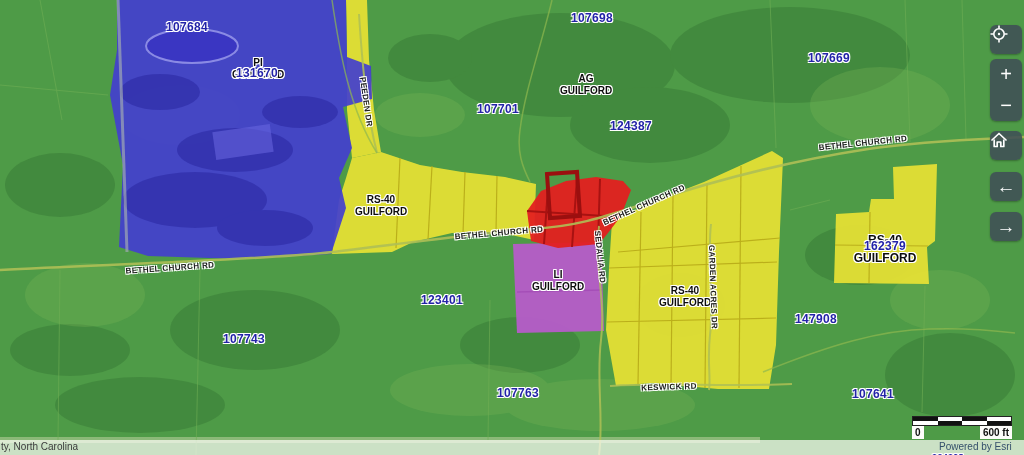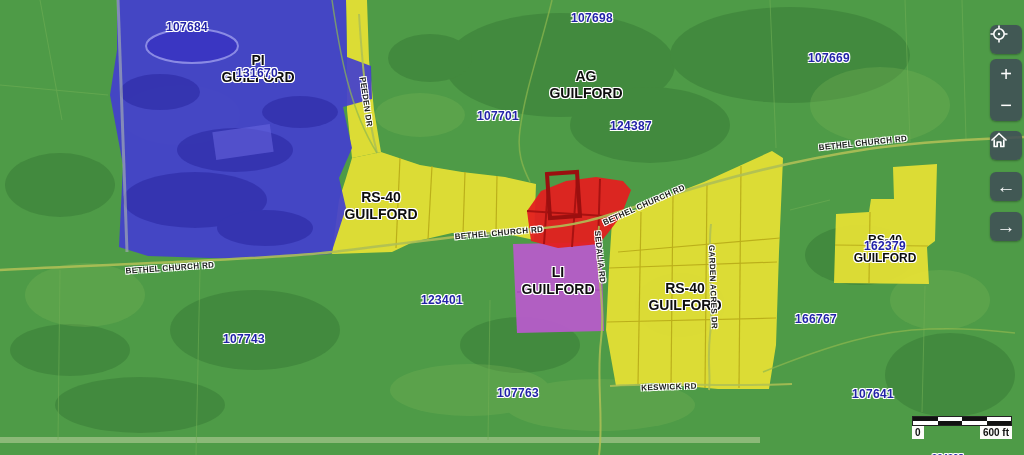--- a/index.html
+++ b/index.html
@@ -4,21 +4,21 @@
 <style>
   html,body{margin:0;padding:0;}
   .app{position:relative;width:1024px;height:455px;overflow:hidden;
        font-family:"Liberation Sans",sans-serif;background:#4e9b47;}
   svg{position:absolute;left:0;top:0;}
   
   .lbl{position:absolute;transform:translate(-50%,-50%);white-space:nowrap;pointer-events:none;}
   .parcel-lbl{font-size:12px;font-weight:bold;color:#2323a8;letter-spacing:.3px;
       text-shadow:-1px -1px 0 #fff,1px -1px 0 #fff,-1px 1px 0 #fff,1px 1px 0 #fff,0 1px 0 #fff,0 -1px 0 #fff;}
   .parcel-sm{font-size:9px;}
-  .zone-lbl{font-size:14px;font-weight:bold;color:#0d0d0d;text-align:center;line-height:1.2;
+  .zone-lbl{font-size:10px;font-weight:bold;color:#0d0d0d;text-align:center;line-height:1.2;
       text-shadow:-1px -1px 0 #fff,1px -1px 0 #fff,-1px 1px 0 #fff,1px 1px 0 #fff,0 1px 0 #fff,0 -1px 0 #fff;}
   .zone-sm{font-size:12px;line-height:1.5;}
   .road-lbl{font-size:8px;font-weight:bold;color:#1c1c1c;letter-spacing:.4px;
       text-shadow:-1px -1px 0 #fff,1px -1px 0 #fff,-1px 1px 0 #fff,1px 1px 0 #fff;}
   
   .tbtn{position:absolute;left:990px;width:32px;height:29px;border-radius:6px;
         background:rgba(64,78,87,.88);color:#fff;display:flex;align-items:center;
         justify-content:center;font-size:19px;cursor:pointer;box-shadow:0 1px 2px rgba(0,0,0,.3);}
   .zoompill{position:absolute;left:990px;top:59px;width:32px;height:62px;border-radius:6px;
         background:rgba(64,78,87,.88);box-shadow:0 1px 2px rgba(0,0,0,.3);}
@@ -173,26 +173,26 @@
   </div>
   <div class="lbl zone-lbl zone-sm" style="left:885px;top:249px;">
     <div>RS-40</div>
       <div>GUILFORD</div>
   </div>
 
   <div class="lbl parcel-lbl" style="left:187px;top:27px;">107684</div>
   <div class="lbl parcel-lbl" style="left:592px;top:18px;">107698</div>
   <div class="lbl parcel-lbl" style="left:829px;top:58px;">107669</div>
   <div class="lbl parcel-lbl" style="left:257px;top:73px;">131670</div>
-  <div class="lbl parcel-lbl" style="left:479px;top:116px;padding-left:38px;">107701</div>
+  <div class="lbl parcel-lbl" style="left:479px;top:109px;padding-left:38px;">107701</div>
   <div class="lbl parcel-lbl" style="left:631px;top:126px;">124387</div>
   <div class="lbl parcel-lbl" style="left:442px;top:300px;">123401</div>
   <div class="lbl parcel-lbl" style="left:244px;top:339px;">107743</div>
   <div class="lbl parcel-lbl" style="left:518px;top:393px;">107763</div>
-  <div class="lbl parcel-lbl" style="left:816px;top:319px;">166767</div>
+  <div class="lbl parcel-lbl" style="left:816px;top:319px;">147908</div>
   <div class="lbl parcel-lbl" style="left:885px;top:246px;z-index:2;">162379</div>
   <div class="lbl parcel-lbl" style="left:873px;top:394px;">107641</div>
   <div class="lbl parcel-lbl parcel-sm scale-parcel" style="left:948px;top:421px;margin-top:36px;">224208</div>
 
   <div class="lbl road-lbl" style="left:170px;top:268px;transform:translate(-50%,-50%) rotate(-4deg);">BETHEL CHURCH RD</div>
   <div class="lbl road-lbl" style="left:499px;top:233px;transform:translate(-50%,-50%) rotate(-5deg);">BETHEL CHURCH RD</div>
   <div class="lbl road-lbl" style="left:644px;top:205px;transform:translate(-50%,-50%) rotate(-24deg);">BETHEL CHURCH RD</div>
   <div class="lbl road-lbl" style="left:863px;top:143px;transform:translate(-50%,-50%) rotate(-6deg);">BETHEL CHURCH RD</div>
   <div class="lbl road-lbl" style="left:366px;top:102px;transform:translate(-50%,-50%) rotate(82deg);">PEEDEN DR</div>
   <div class="lbl road-lbl" style="left:600px;top:257px;transform:translate(-50%,-50%) rotate(84deg);">SEDALIA RD</div>
@@ -239,14 +239,18 @@
         <div class="sb-seg" style="background:#111;"></div>
       <div class="sb-seg" style="background:#fff;"></div>
         <div class="sb-seg" style="background:#111;"></div>
     </div>
     <div class="sb-labels">
       <span class="sb-chip sb-zero">0</span>
       <span class="sb-chip sb-dist">600 ft</span>
     </div>
   </div>
 
+  <div class="attrbar">
+    <span class="attr-left">ty, North Carolina</span>
+    <span class="attr-right">Powered by Esri</span>
+  </div>
 
 </div>
 
 </body></html>

